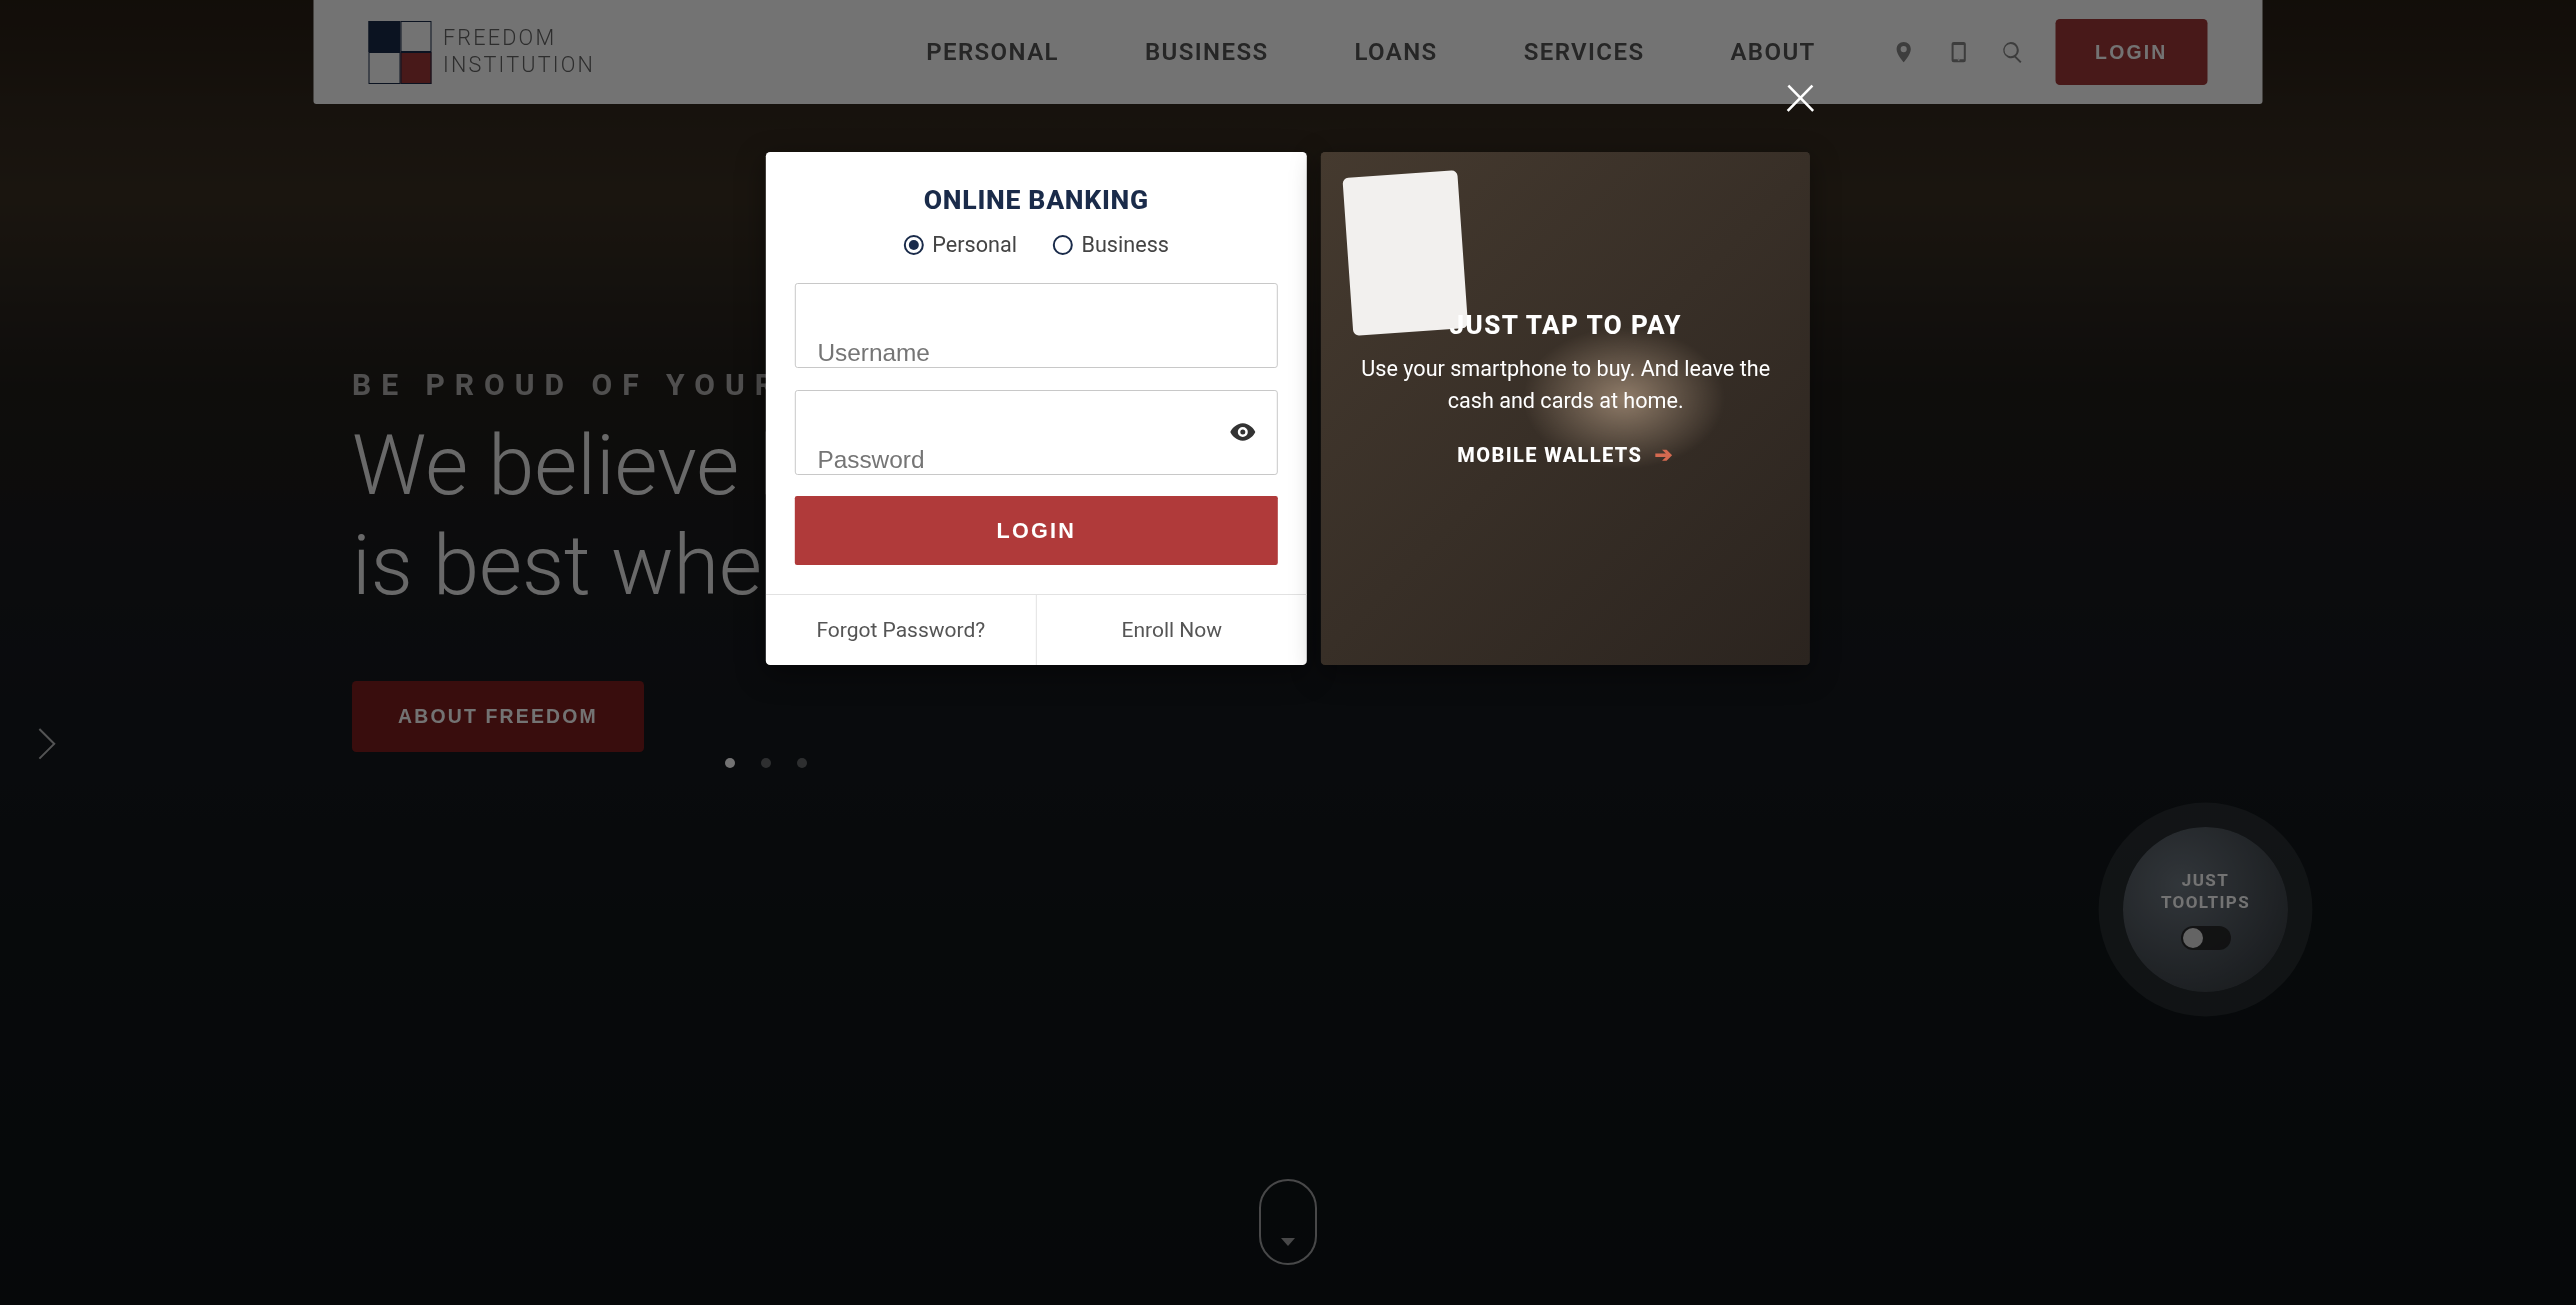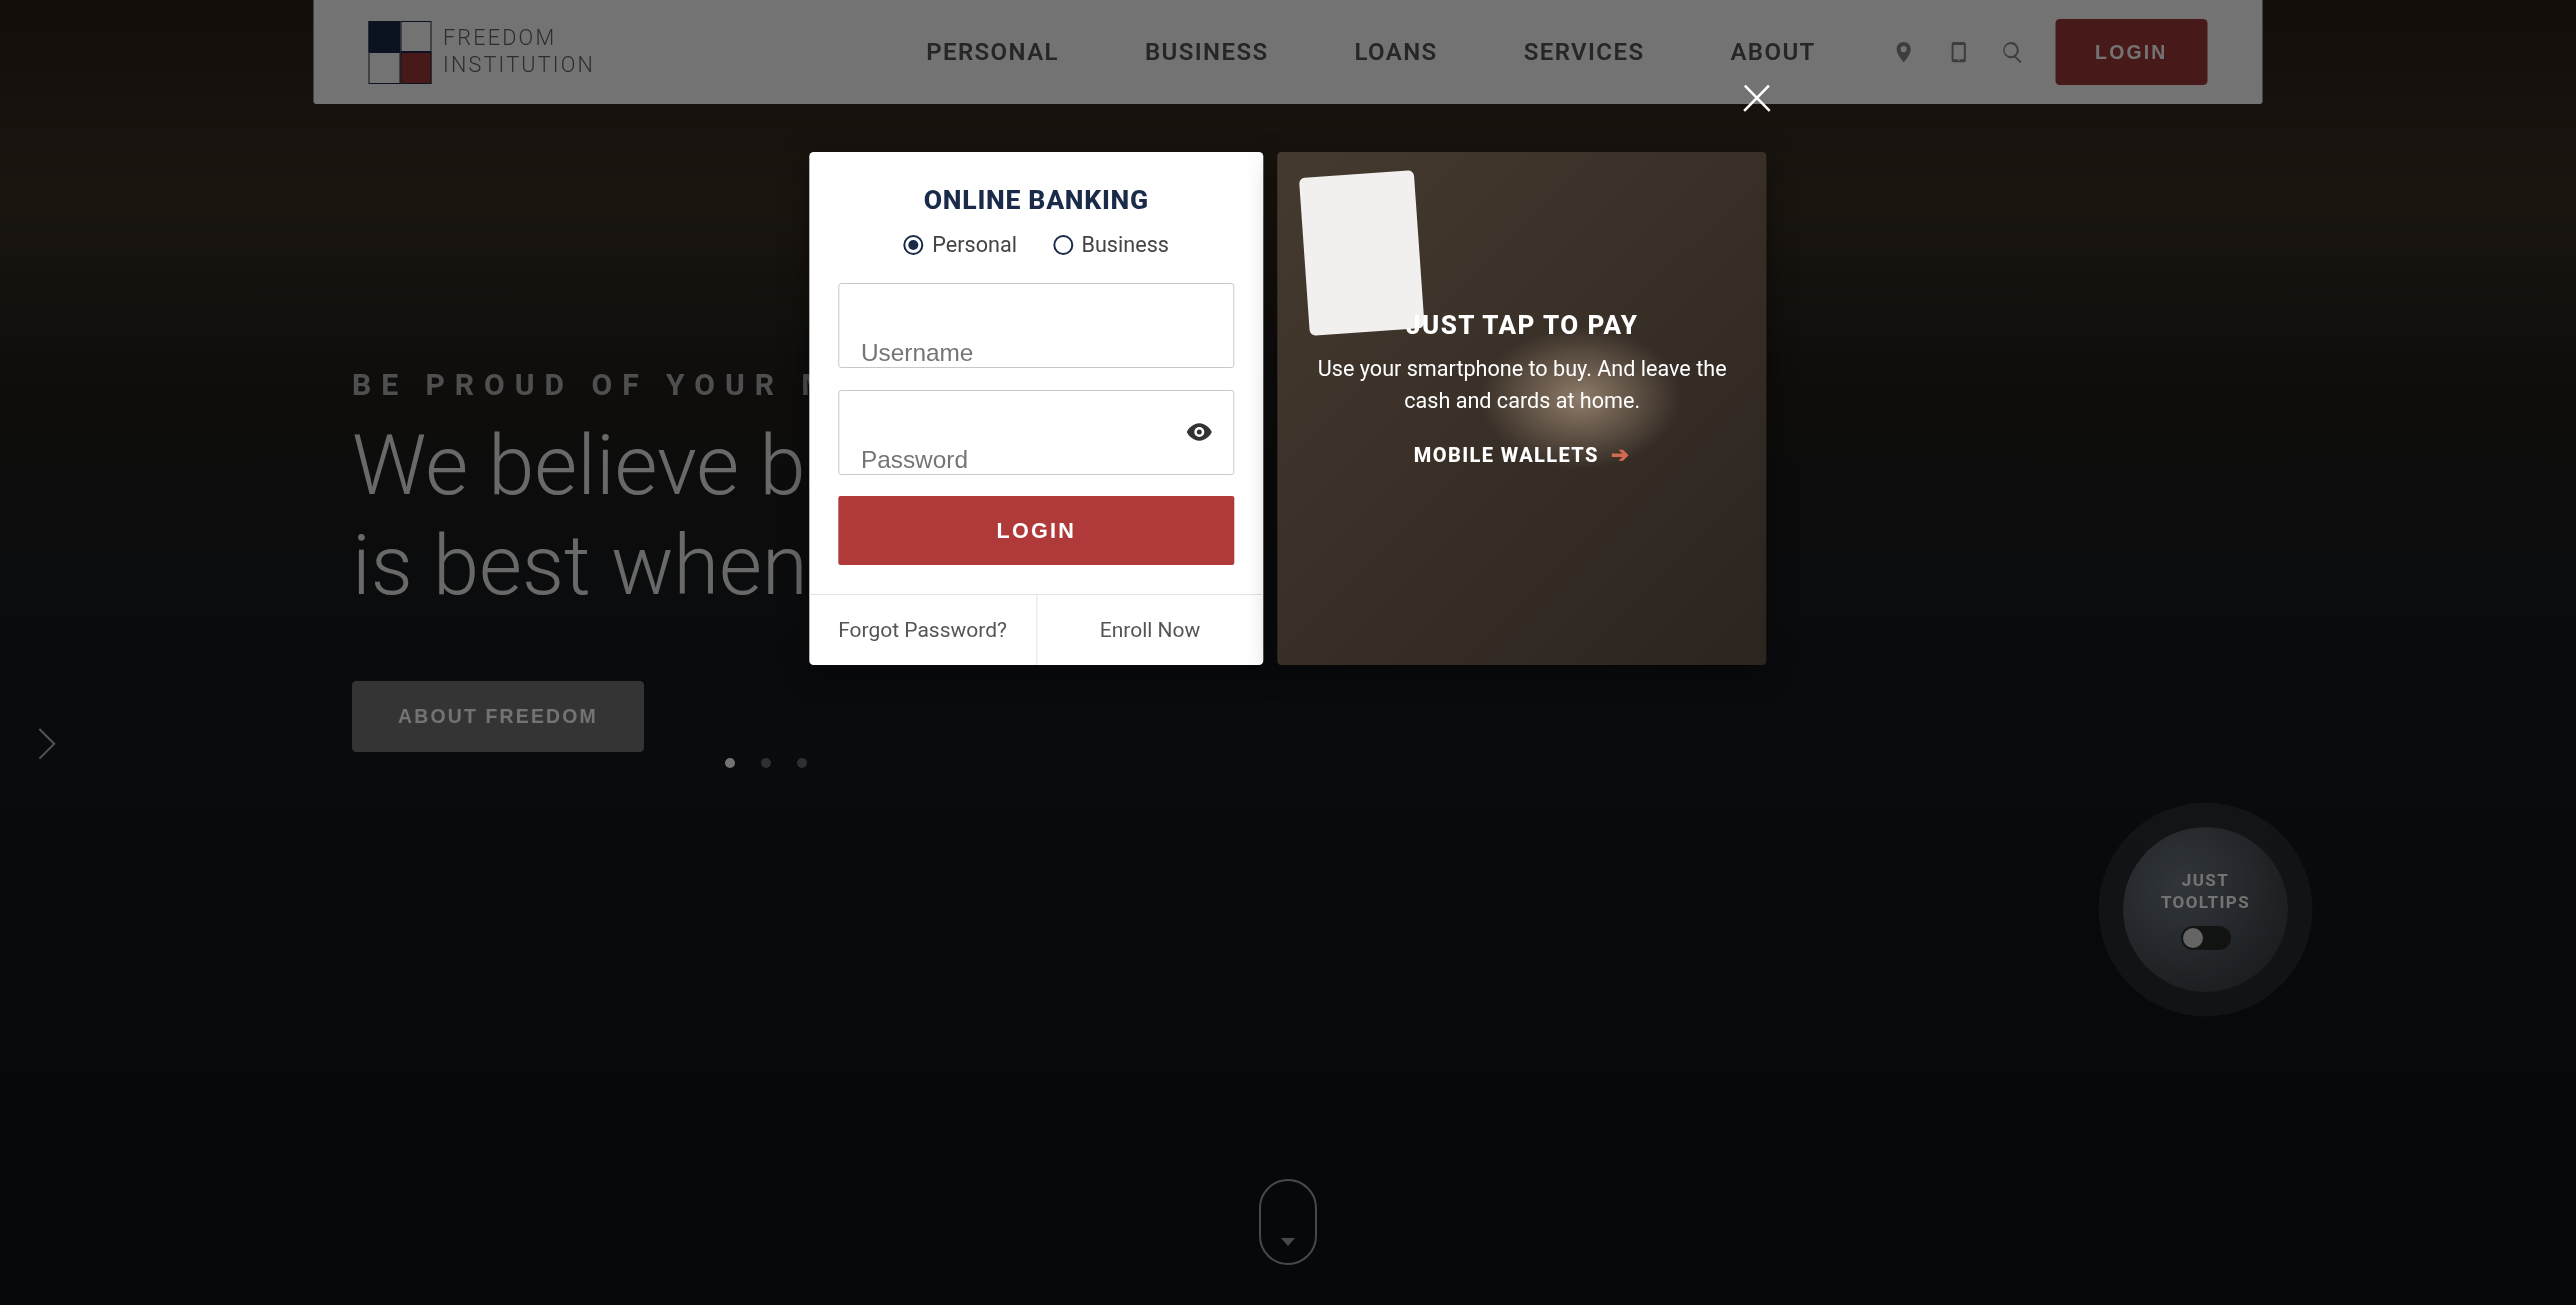--- a/index.html
+++ b/index.html
@@ -124,21 +124,21 @@
     }
     .hero-sub {
       font-size: 30px;
       font-weight: 300;
       line-height: 1.4;
       margin-top: 29px;
       color: rgba(255,255,255,0.85);
     }
     .hero-cta {
       margin-top: 65px;
-      background: #737373;
+      background: #7f1d1d;
       color: #fff;
       font-size: 19.4px;
       font-weight: 700;
       letter-spacing: 2.2px;
       padding: 24.4px 46px;
       border-radius: 4.3px;
       border: none;
       display: inline-block;
     }
 
@@ -239,21 +239,21 @@
       position: absolute;
       top: -93px;
       right: -7.2px;
       font-size: 65px;
       color: #fff;
       font-weight: 200;
       cursor: pointer;
       line-height: 1;
     }
     .login-panel {
-      width: 454px;
+      width: 541px;
       background: #fff;
       border-radius: 4.3px;
       box-shadow: 0 8.6px 29px rgba(0,0,0,0.4);
       overflow: hidden;
     }
     .lp-head {
       text-align: center;
       font-size: 26.6px;
       font-weight: 800;
       letter-spacing: 0.7px;

